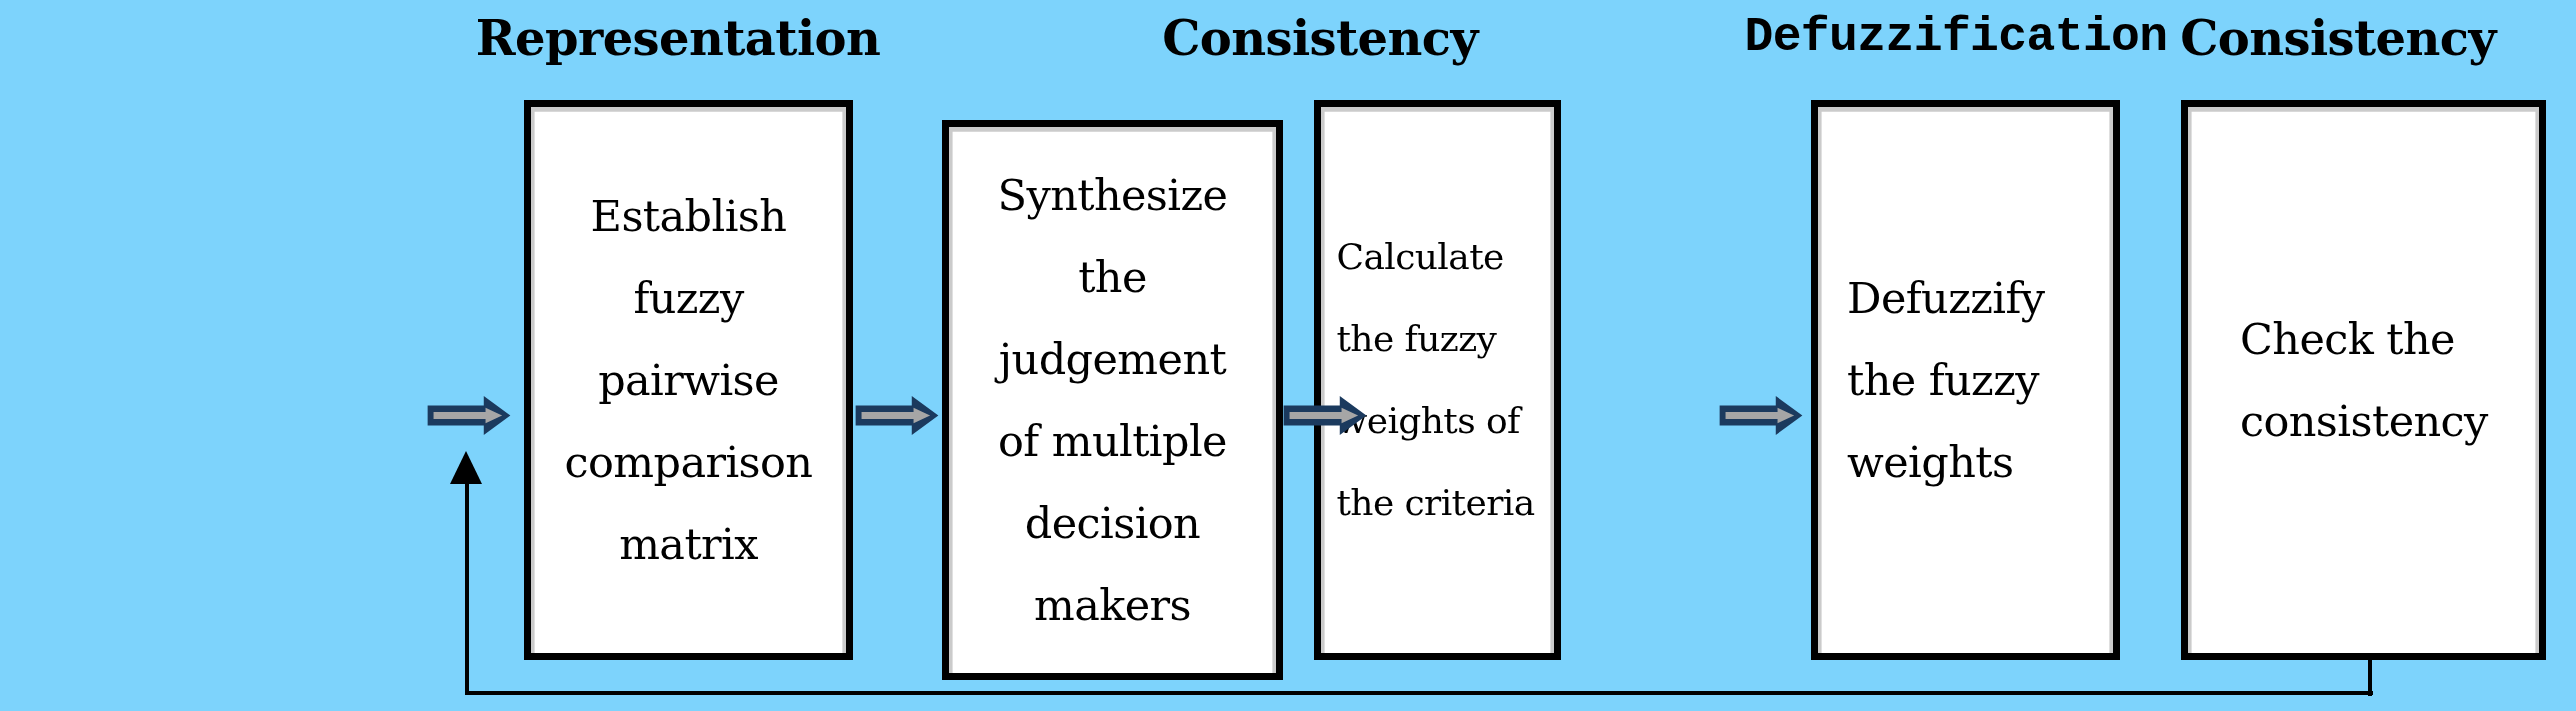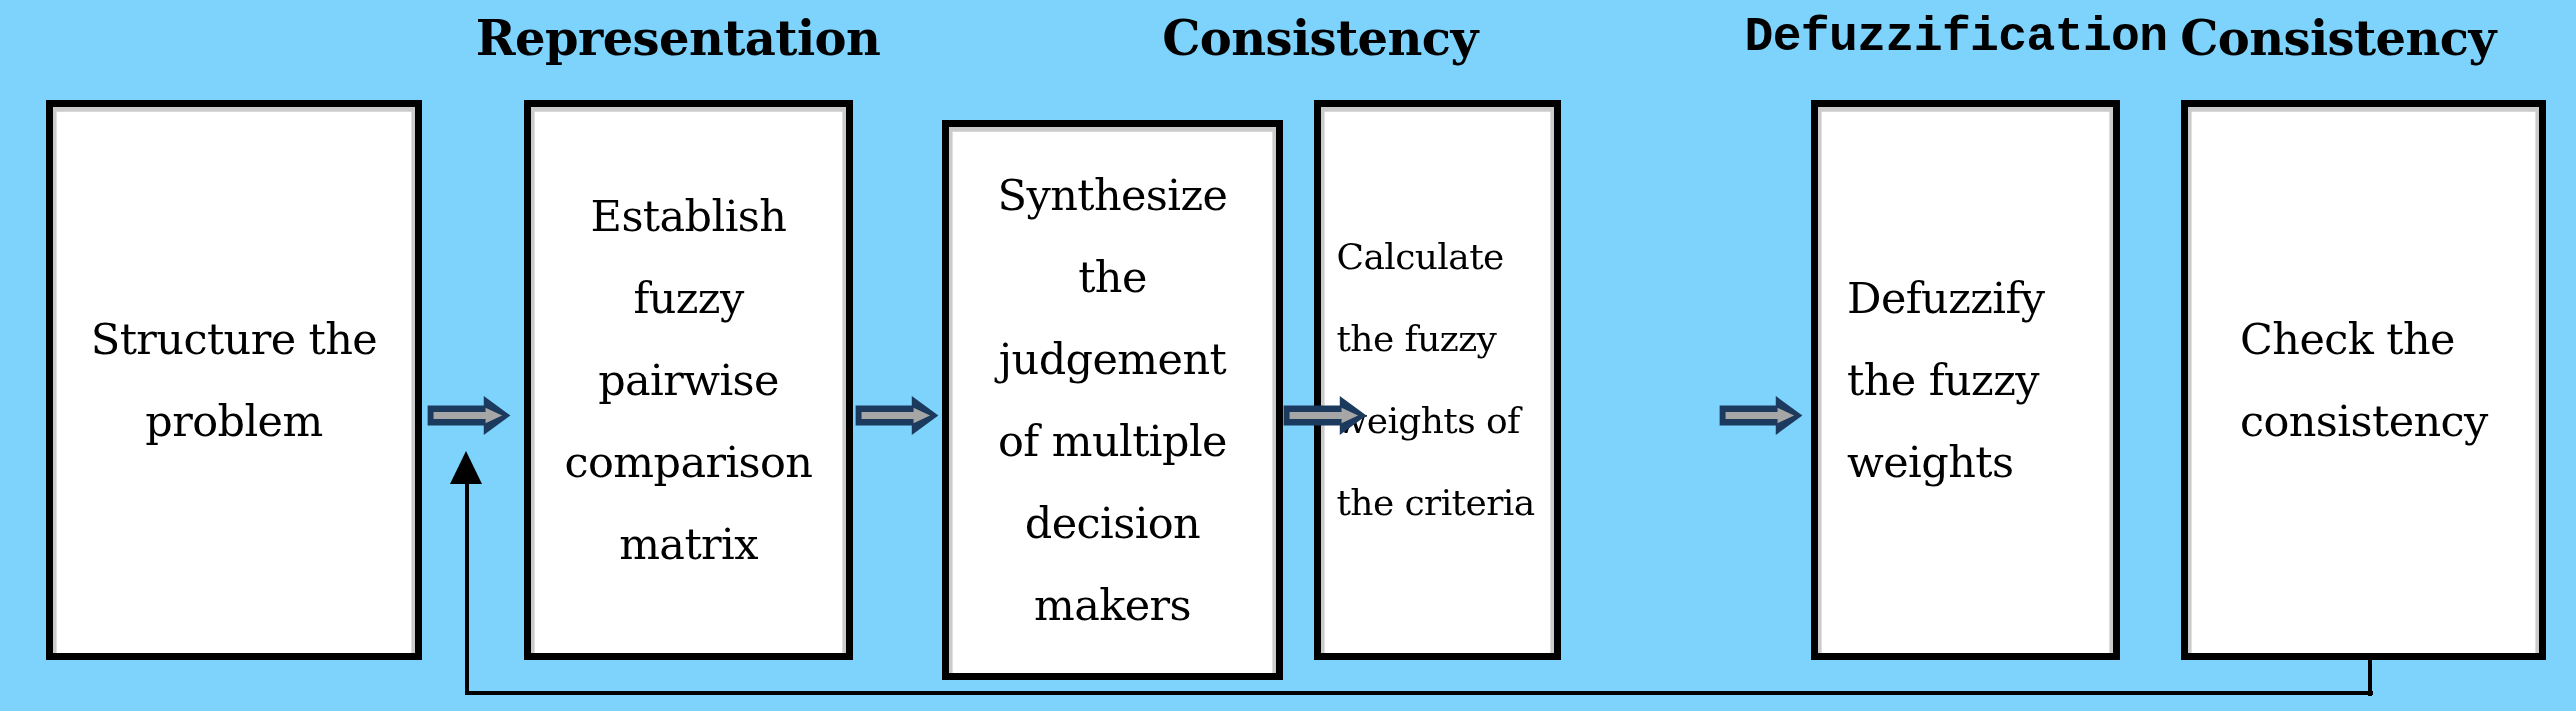--- a/index.html
+++ b/index.html
@@ -69,24 +69,20 @@
 </head>
 <body>
 
 <div id="canvas">
 
   <div class="phase phase-representation">Representation</div>
   <div class="phase phase-aggregation">Consistency</div>
   <div class="phase phase-defuzzification">Defuzzification</div>
   <div class="phase phase-consistency">Consistency</div>
 
-  <div class="box box-1">
-    <div class="txt">Structure the
-problem</div>
-  </div>
   <div class="box box-2">
     <div class="txt">Establish
 fuzzy
 pairwise
 comparison
 matrix</div>
   </div>
   <div class="box box-3">
     <div class="txt">Synthesize
 the

